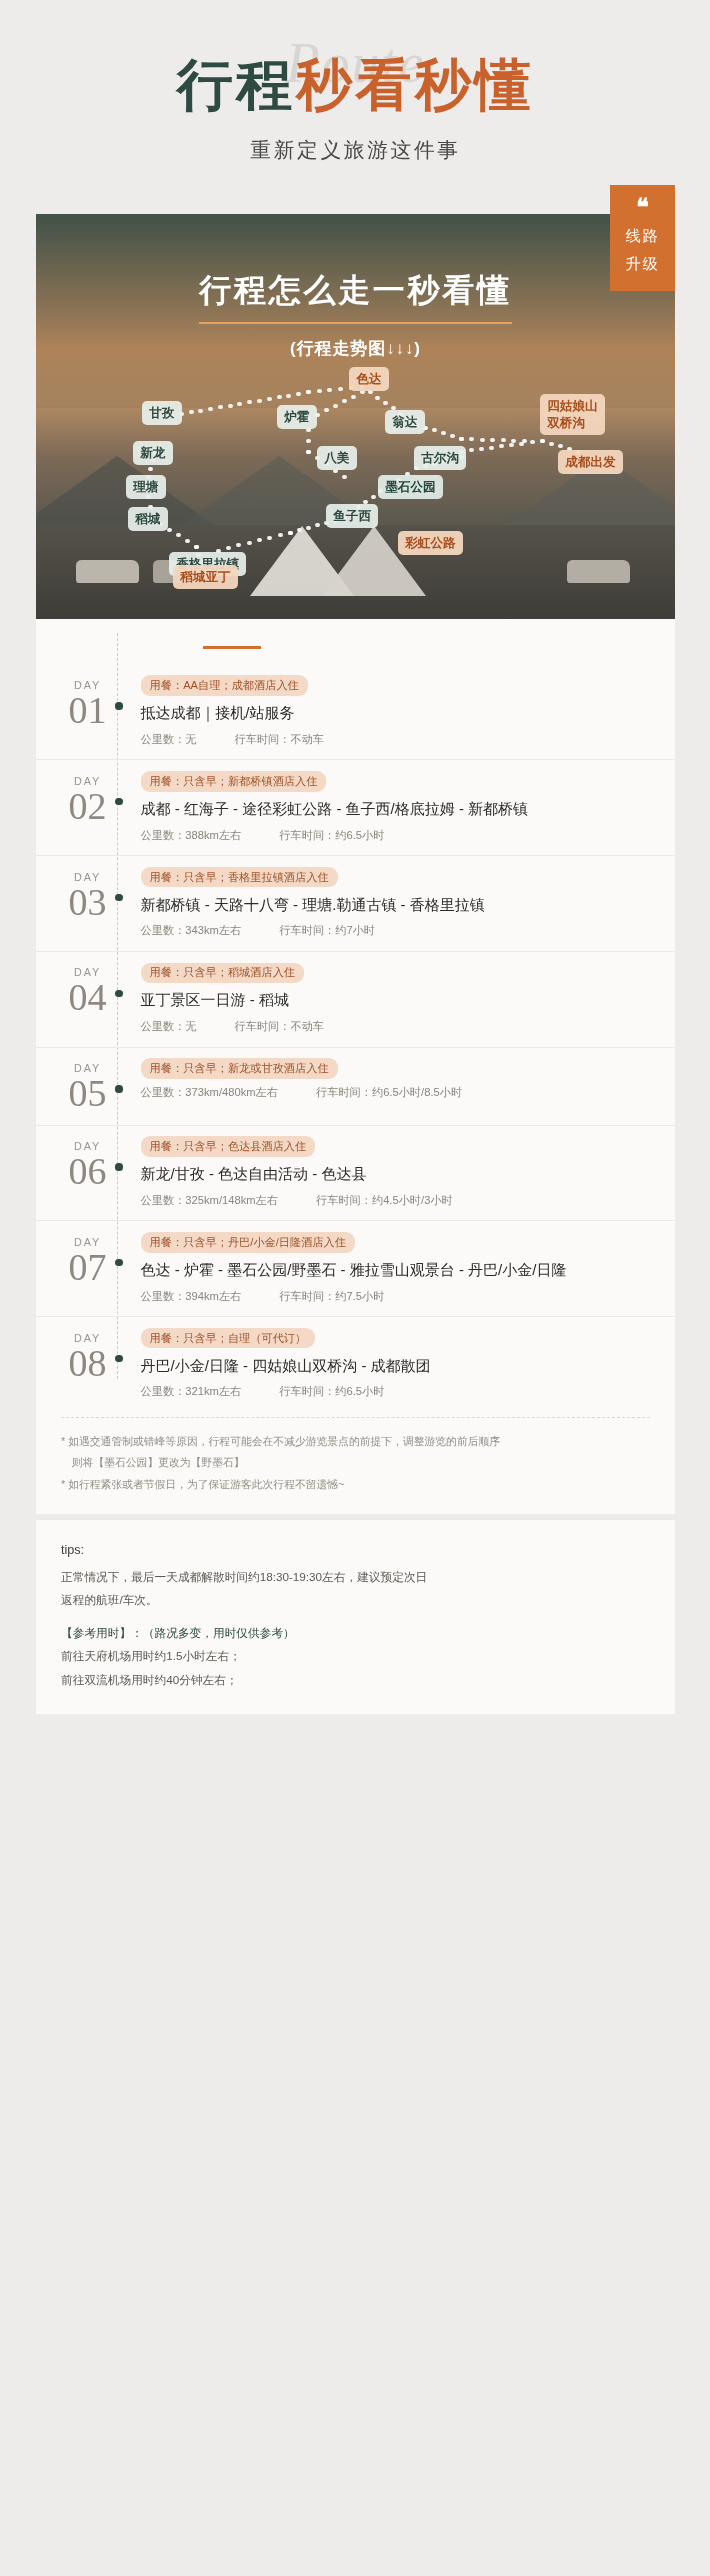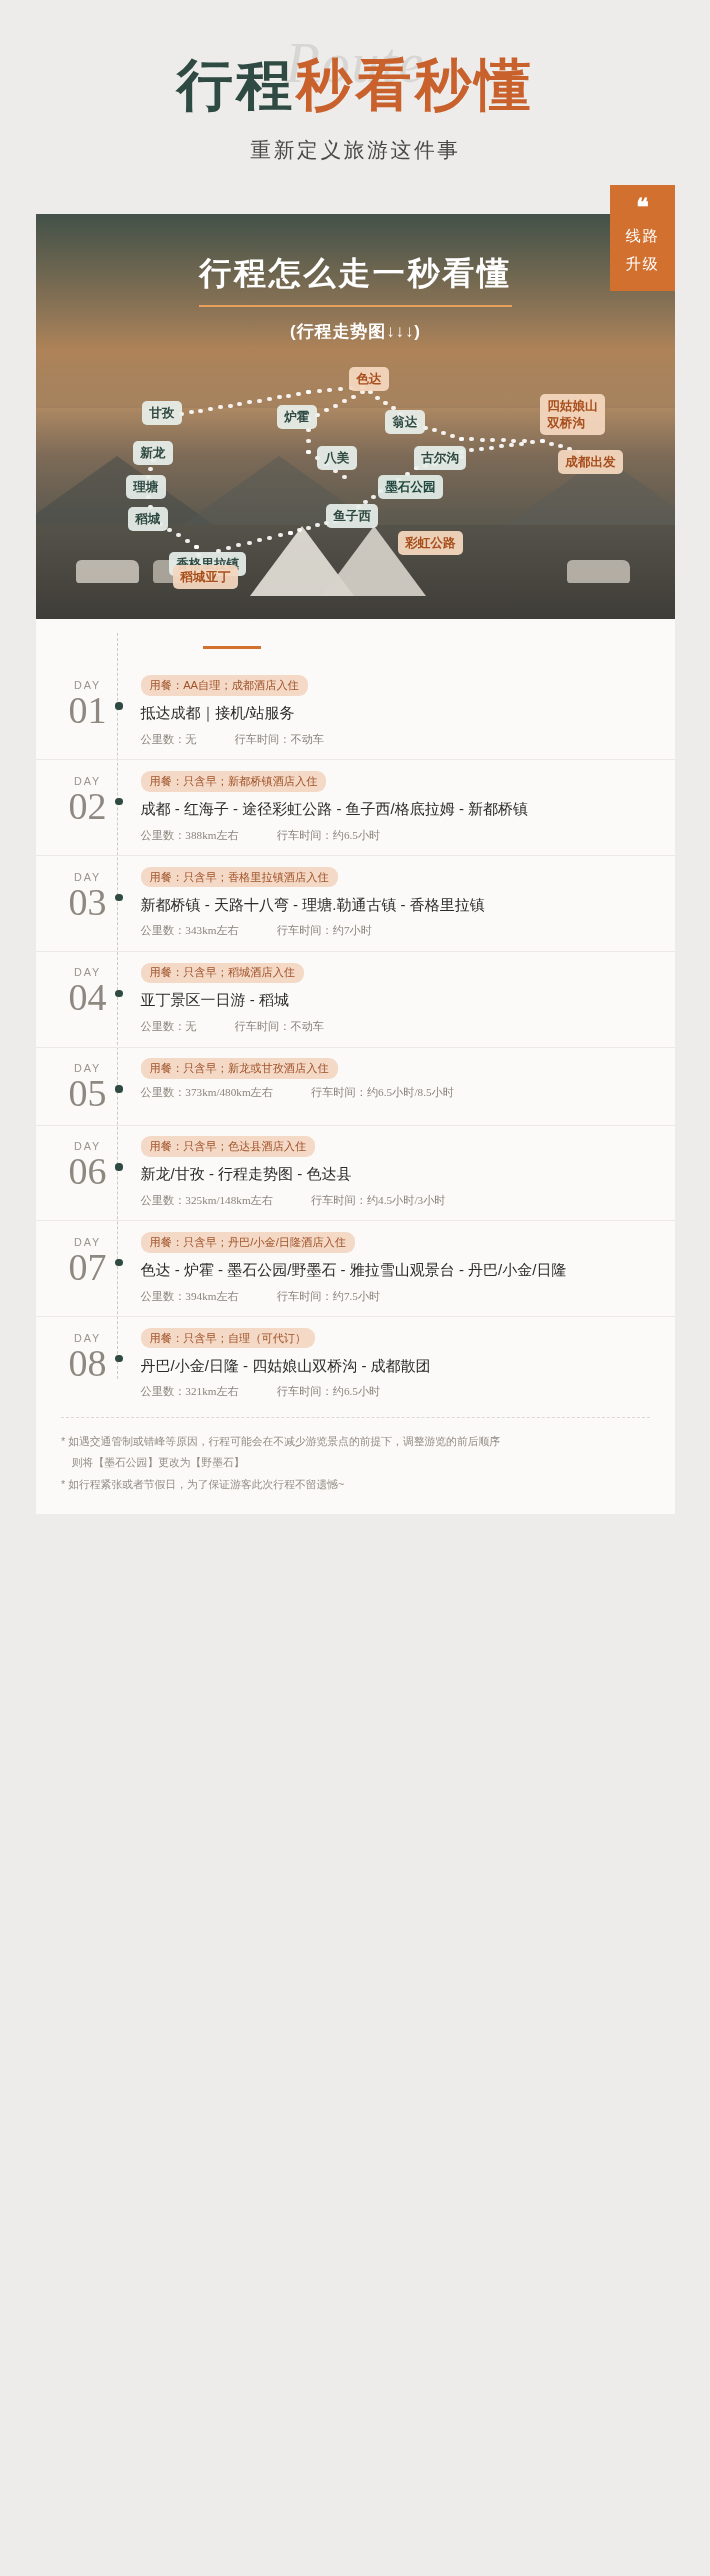--- a/index.html
+++ b/index.html
@@ -104,21 +104,21 @@
     color: #fff;
     text-align: center;
     padding-top: 10.8px;
     z-index: 5;
   }
   .badge .quote { font-size: 23.4px; font-weight: bold; line-height: 1; font-family: "Liberation Serif", serif; }
   .badge .b-line { font-size: 15.3px; letter-spacing: 1.8px; line-height: 1.35; margin-top: 7.2px; }
 
   .hero-title {
     position: relative; z-index: 3;
-    padding: 38px 0 0;
+    padding: 55px 0 0;
     text-align: center;
   }
   .hero-title .ht-main {
     display: inline-block;
     font-size: 32px; font-weight: bold; color: #fff;
     letter-spacing: 2.7px;
     padding-bottom: 9px;
     border-bottom: 2.7px solid #e8a15c;
   }
   .hero-title .ht-sub {
@@ -185,21 +185,21 @@
   .meal {
     display: inline-block;
     background: #f3d9c6;
     color: #a1532a;
     font-size: 11.2px;
     padding: 2.7px 9px;
     border-radius: 9px;
     margin-bottom: 6.3px;
   }
   .day-route { font-size: 15px; color: #2b2b2b; line-height: 1.5; margin-bottom: 7.2px; }
-  .day-meta { font-size: 11.2px; color: #8a847c; font-family: Liberation Serif, serif; }
+  .day-meta { font-size: 11.2px; color: #8a847c; }
   .day-meta span.gap { display: inline-block; width: 38px; }
 
   
   .notes {
     margin: 5.4px 25px 0;
     padding: 12.6px 0 9px;
     border-top: 0.9px dashed #ddd8d1;
     font-size: 10.8px;
     color: #938d85;
     line-height: 2;
@@ -466,21 +466,21 @@
             <div class="d-label">DAY</div>
             <div class="d-value">05</div>
           </div>
           <div class="day-body"><div class="meal">用餐：只含早；新龙或甘孜酒店入住</div><div class="day-meta"><span>公里数：373km/480km左右</span><span class="gap"></span><span>行车时间：约6.5小时/8.5小时</span></div></div>
         </div>
         <div class="day">
           <div class="day-num">
             <div class="d-label">DAY</div>
             <div class="d-value">06</div>
           </div>
-          <div class="day-body"><div class="meal">用餐：只含早；色达县酒店入住</div><div class="day-route">新龙/甘孜 - 行程走势图 - 色达县</div><div class="day-meta"><span>公里数：325km/148km左右</span><span class="gap"></span><span>行车时间：约4.5小时/3小时</span></div></div>
+          <div class="day-body"><div class="meal">用餐：只含早；色达县酒店入住</div><div class="day-route">新龙/甘孜 - 色达自由活动 - 色达县</div><div class="day-meta"><span>公里数：325km/148km左右</span><span class="gap"></span><span>行车时间：约4.5小时/3小时</span></div></div>
         </div>
         <div class="day">
           <div class="day-num">
             <div class="d-label">DAY</div>
             <div class="d-value">07</div>
           </div>
           <div class="day-body"><div class="meal">用餐：只含早；丹巴/小金/日隆酒店入住</div><div class="day-route">色达 - 炉霍 - 墨石公园/野墨石 - 雅拉雪山观景台 - 丹巴/小金/日隆</div><div class="day-meta"><span>公里数：394km左右</span><span class="gap"></span><span>行车时间：约7.5小时</span></div></div>
         </div>
         <div class="day">
           <div class="day-num">
@@ -491,15 +491,23 @@
         </div>
       </div>
 
     <div class="notes" id="notes-list">
         <div>* 如遇交通管制或错峰等原因，行程可能会在不减少游览景点的前提下，调整游览的前后顺序</div>
         <div>　则将【墨石公园】更改为【野墨石】</div>
         <div>* 如行程紧张或者节假日，为了保证游客此次行程不留遗憾~</div>
       </div>
   </div>
 
+  <div class="tips">
+    <div class="t-head">tips:</div>
+    <div>正常情况下，最后一天成都解散时间约18:30-19:30左右，建议预定次日</div>
+    <div>返程的航班/车次。</div>
+    <div class="t-accent" style="margin-top:9px">【参考用时】：（路况多变，用时仅供参考）</div>
+    <div>前往天府机场用时约1.5小时左右；</div>
+    <div>前往双流机场用时约40分钟左右；</div>
+  </div>
 
 </div>
 
 
 </body></html>

